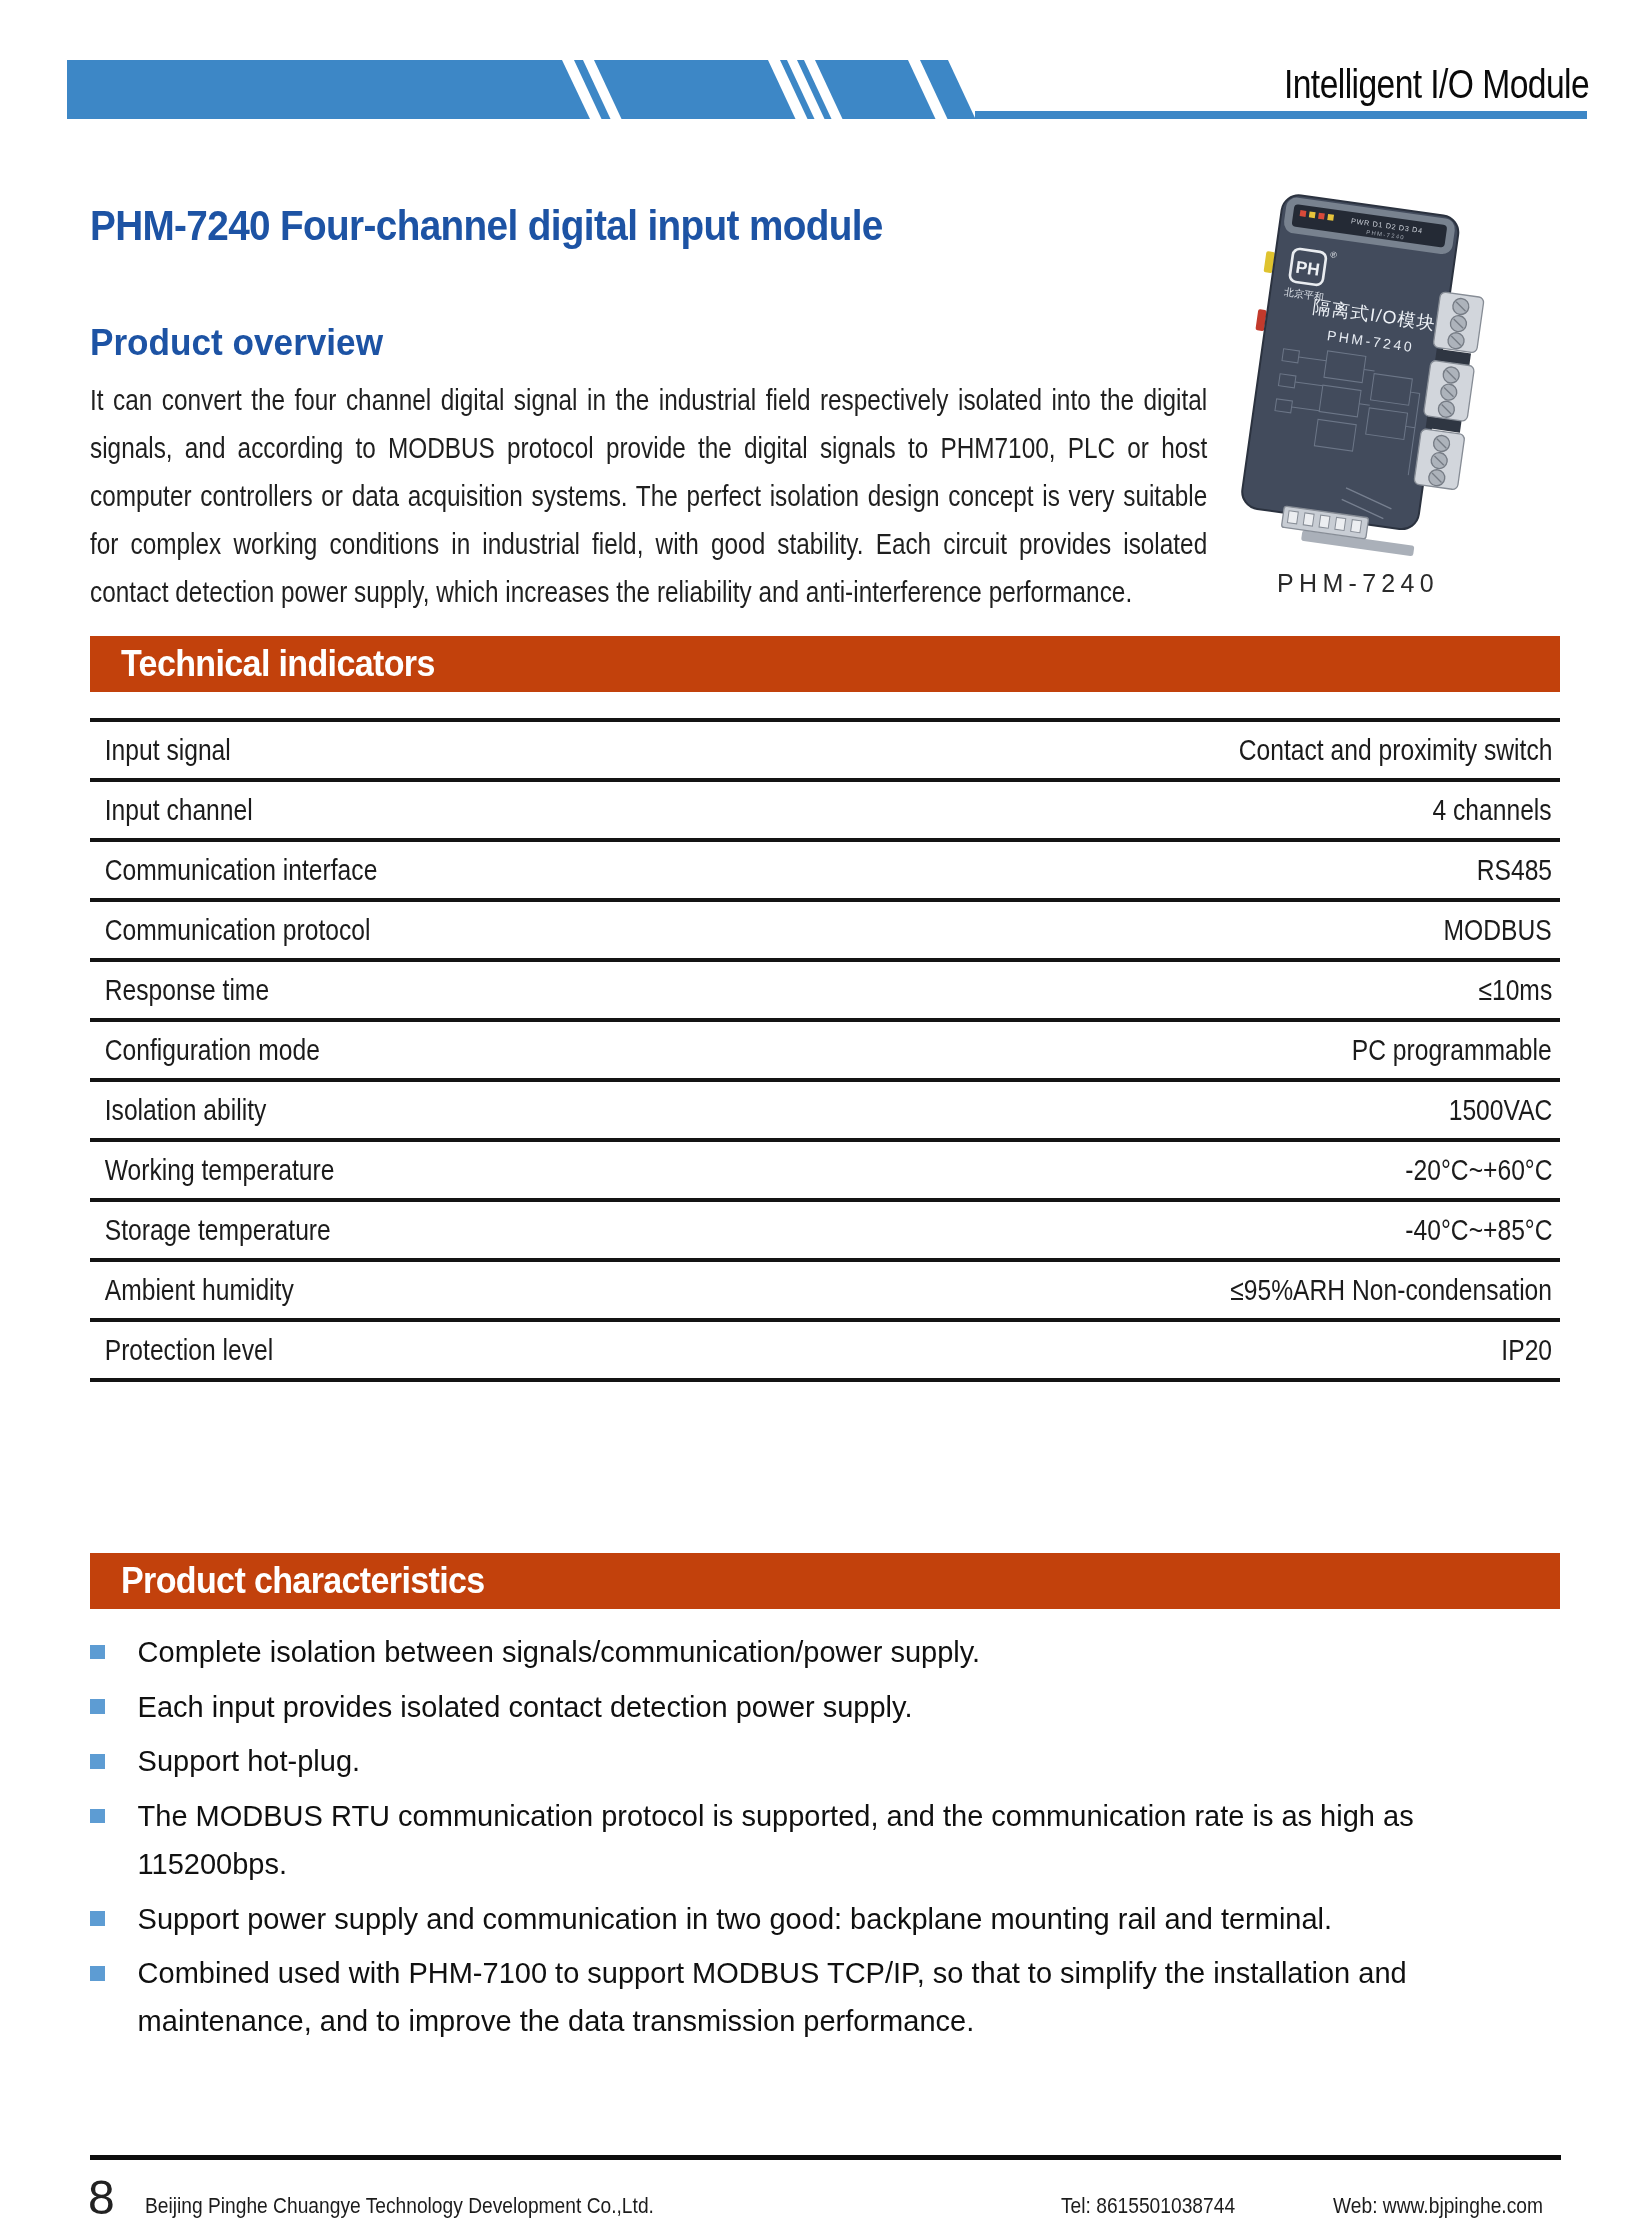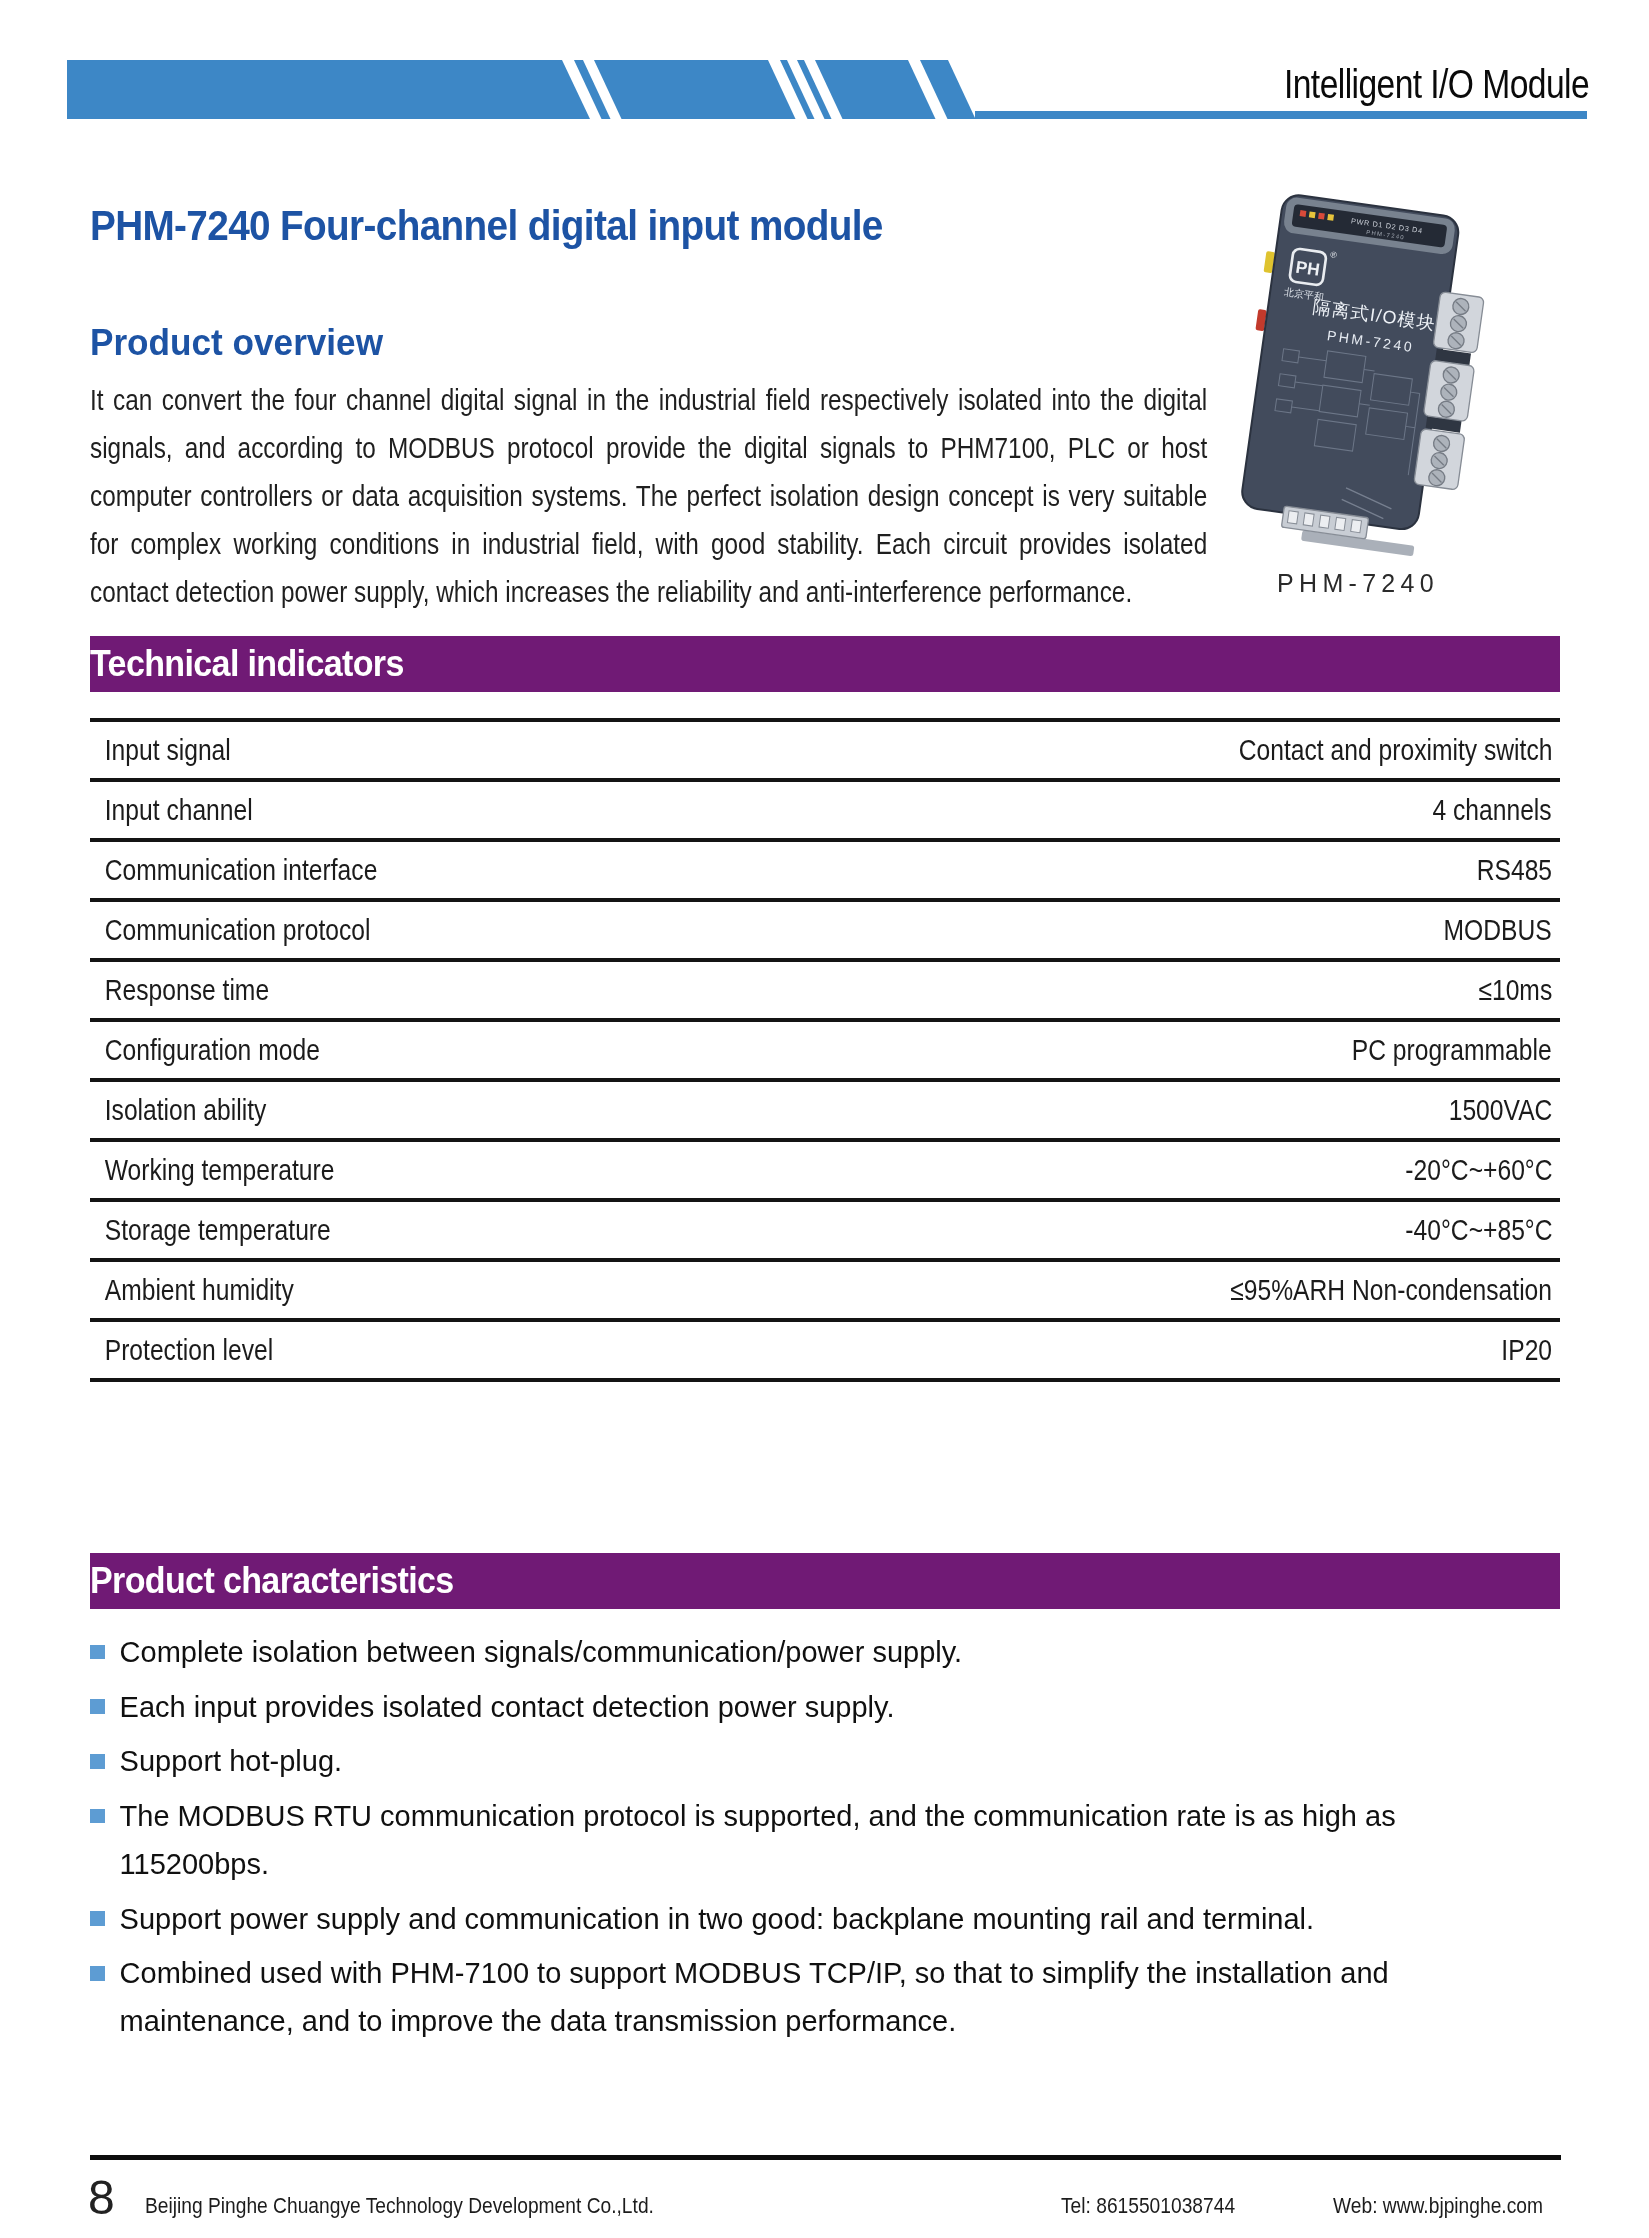--- a/index.html
+++ b/index.html
@@ -38,22 +38,22 @@
     text-align:justify;color:#1f1f1f;transform:scaleX(0.84);transform-origin:top left;
   }
   
   .figure{position:absolute;left:1225px;top:181px;width:266px;height:386px;}
   .caption{
     position:absolute;left:1225px;top:569px;width:266px;text-align:center;font-size:25px;
     letter-spacing:5.3px;color:#2a2a2a;white-space:nowrap;
   }
   
   .bar{
-    position:absolute;left:90px;width:1470px;height:56px;background:#701a75;
-    display:flex;align-items:center;box-sizing:border-box;
+    position:absolute;left:90px;width:1470px;height:56px;background:#c2410c;
+    display:flex;align-items:center;padding-left:31px;box-sizing:border-box;
   }
   .bar-tech{top:636px;}
   .bar-char{top:1553px;}
   .bar h2{
     margin:0;font-size:37px;font-weight:bold;color:#ffffff;white-space:nowrap;
     transform:scaleX(0.92);transform-origin:left center;letter-spacing:-0.7px;
   }
   
   .spec-table{position:absolute;left:90px;top:718px;width:1470px;border-top:4.7px solid #141414;}
   .spec-row{
@@ -64,21 +64,21 @@
   .spec-label{
     font-size:29px;color:#1b1b1b;padding-left:17.3px;white-space:nowrap;
     transform:scaleX(0.85);transform-origin:left center;
   }
   .spec-value{
     font-size:29px;color:#1b1b1b;padding-right:9.3px;white-space:nowrap;text-align:right;
     transform:scaleX(0.85);transform-origin:right center;
   }
   
   .features{position:absolute;left:90px;top:1628px;width:1453px;list-style:none;margin:0;padding:0;}
-  .features li{display:flex;gap:15px;margin-bottom:6.7px;font-size:29px;line-height:48px;color:#101010;}
+  .features li{display:flex;gap:33px;margin-bottom:6.7px;font-size:29px;line-height:48px;color:#101010;}
   .bullet-sq{flex:none;width:14.6px;height:14.6px;background:#5d9cd3;margin-top:16.6px;}
   
   .footer-line{position:absolute;left:90px;top:2155px;width:1471px;height:5.3px;background:#0d0d0d;}
   .page-num{position:absolute;left:88px;top:2174px;font-size:48px;line-height:1;color:#222;}
   .foot-txt{
     position:absolute;top:2193px;font-size:22.6px;color:#1c1c1c;white-space:nowrap;
     transform:scaleX(0.85);transform-origin:top left;
   }
   .foot-company{left:145px;}
   .foot-tel{left:1061px;}

